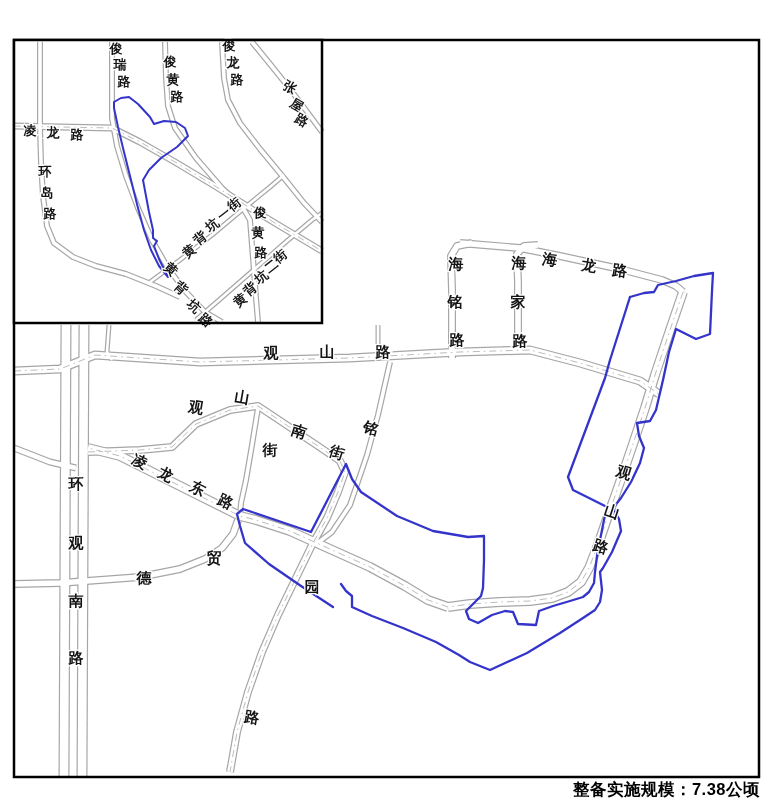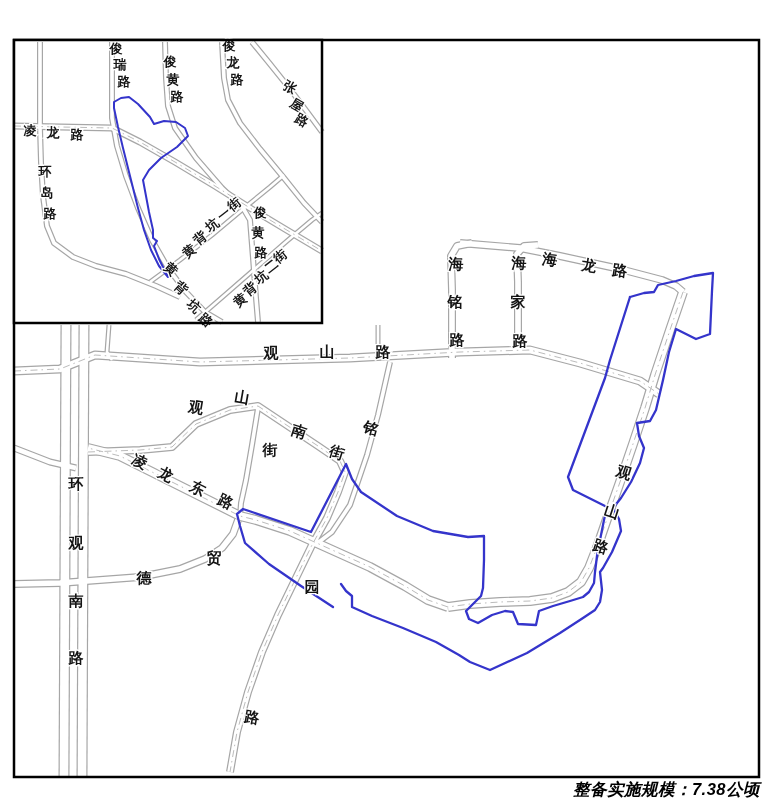--- a/index.html
+++ b/index.html
@@ -5,21 +5,21 @@
   html,body{margin:0;padding:0;background:#ffffff;}
   body{width:774px;height:800px;position:relative;font-family:"Liberation Sans",sans-serif;-webkit-font-smoothing:antialiased;}
   .page{position:absolute;inset:0;background:#fff;overflow:hidden;}
   .map-title{
     position:absolute;left:0;top:6px;width:774px;text-align:center;
     font-size:17.5px;font-weight:bold;color:#000;letter-spacing:.5px;
   }
   .map-canvas{position:absolute;left:0;top:0;width:774px;height:800px;}
   .scale-note{
     position:absolute;right:14px;top:779px;
-    font-size:16.5px;font-weight:bold;color:#000;letter-spacing:.5px;white-space:nowrap;font-style:italic;
+    font-size:16.5px;font-weight:bold;color:#000;letter-spacing:.5px;white-space:nowrap;
   }
   svg text{font-family:"Liberation Sans",sans-serif;}
 </style>
 </head>
 <body>
 
 <div class="page">
   <div class="map-title">龙华区观澜街道君子布茂康、新鑫威土地整备利益统筹项目申报范围示意图</div>
   <div class="map-canvas">
     <svg id="map" width="774" height="800" viewBox="0 0 774 800">

